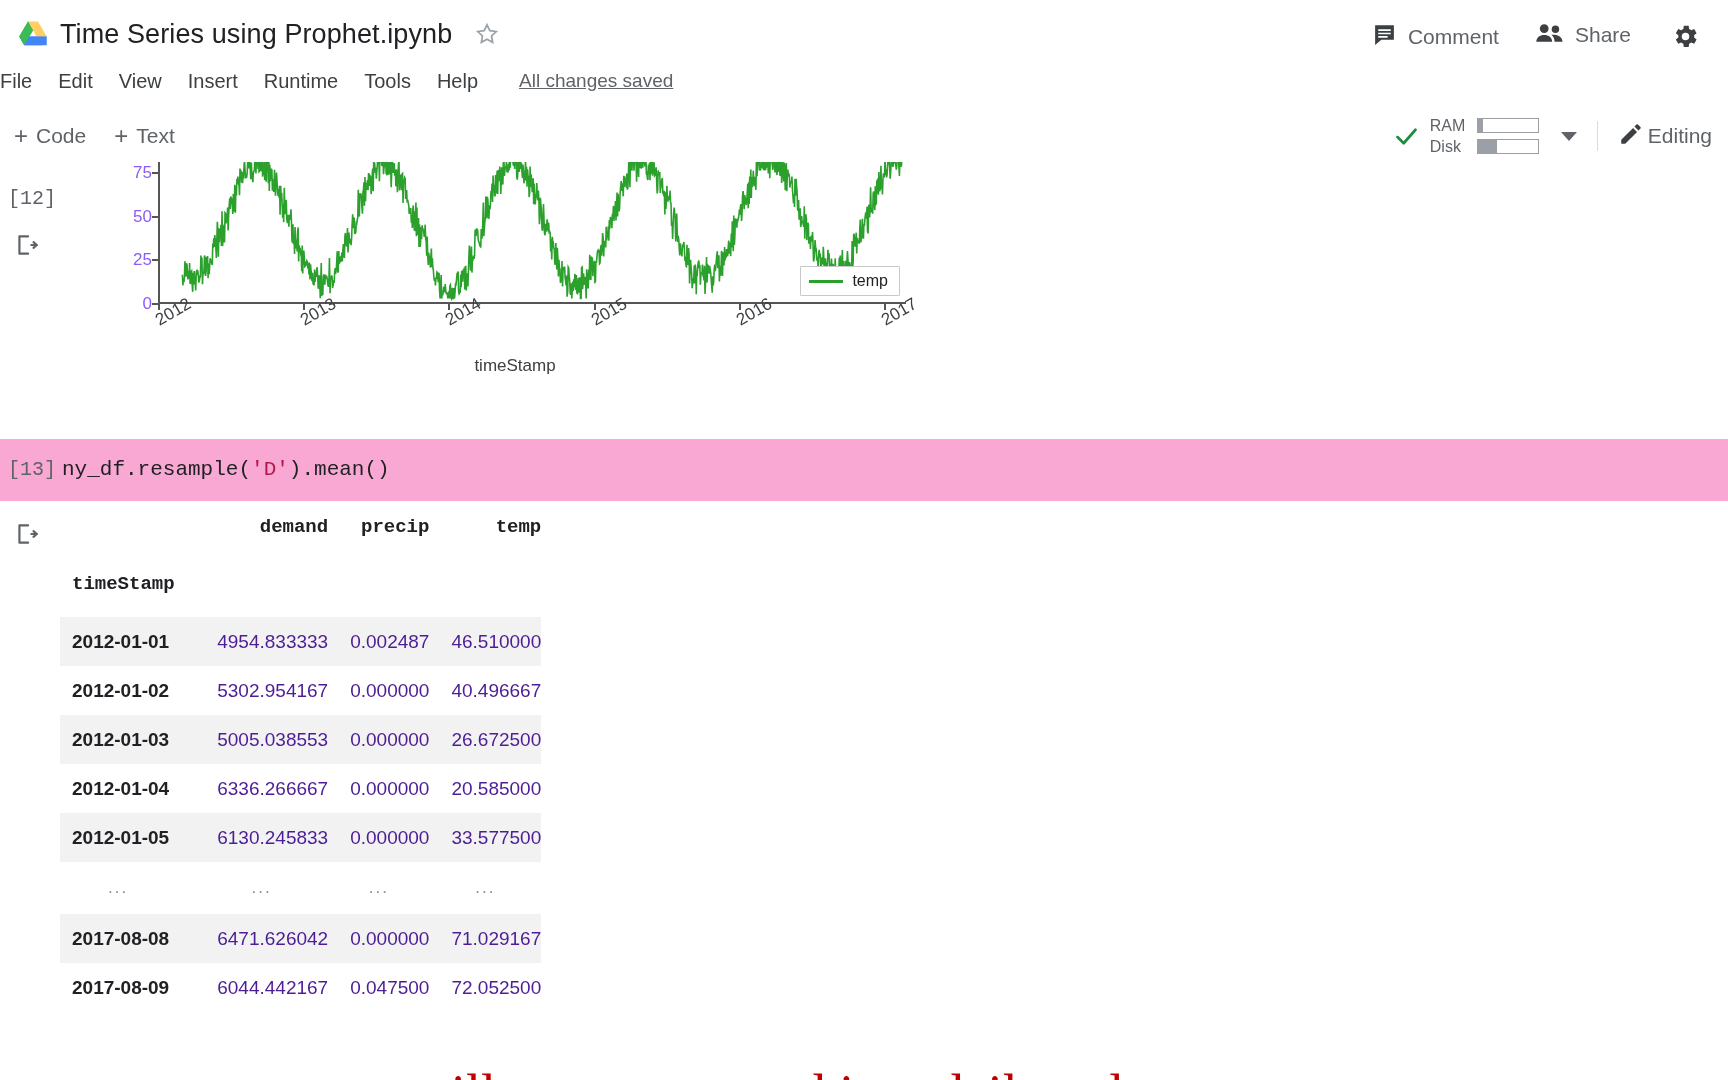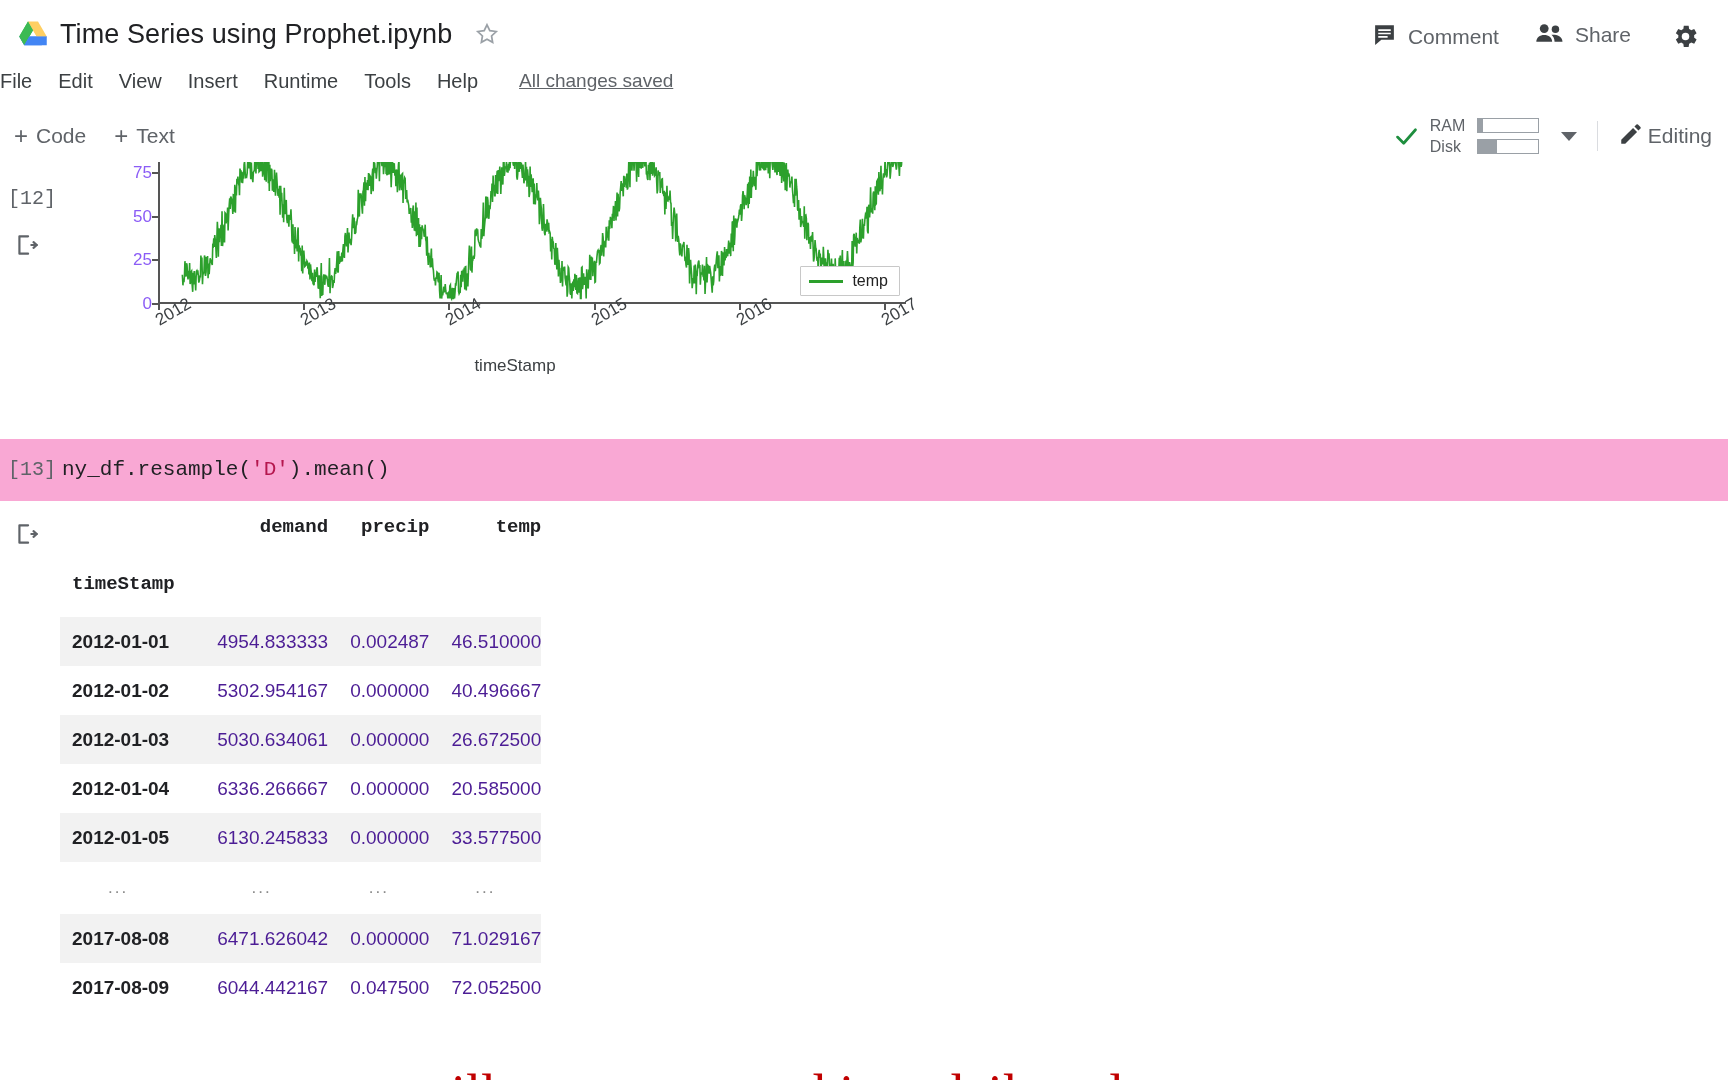--- a/index.html
+++ b/index.html
@@ -356,21 +356,21 @@
               <td class="val">46.510000</td>
             </tr>
             <tr>
               <td class="idx">2012-01-02</td>
               <td class="val">5302.954167</td>
               <td class="val">0.000000</td>
               <td class="val">40.496667</td>
             </tr>
             <tr class="shade">
               <td class="idx">2012-01-03</td>
-              <td class="val">5030.634061</td>
+              <td class="val">5005.038553</td>
               <td class="val">0.000000</td>
               <td class="val">26.672500</td>
             </tr>
             <tr>
               <td class="idx">2012-01-04</td>
               <td class="val">6336.266667</td>
               <td class="val">0.000000</td>
               <td class="val">20.585000</td>
             </tr>
             <tr class="shade">

